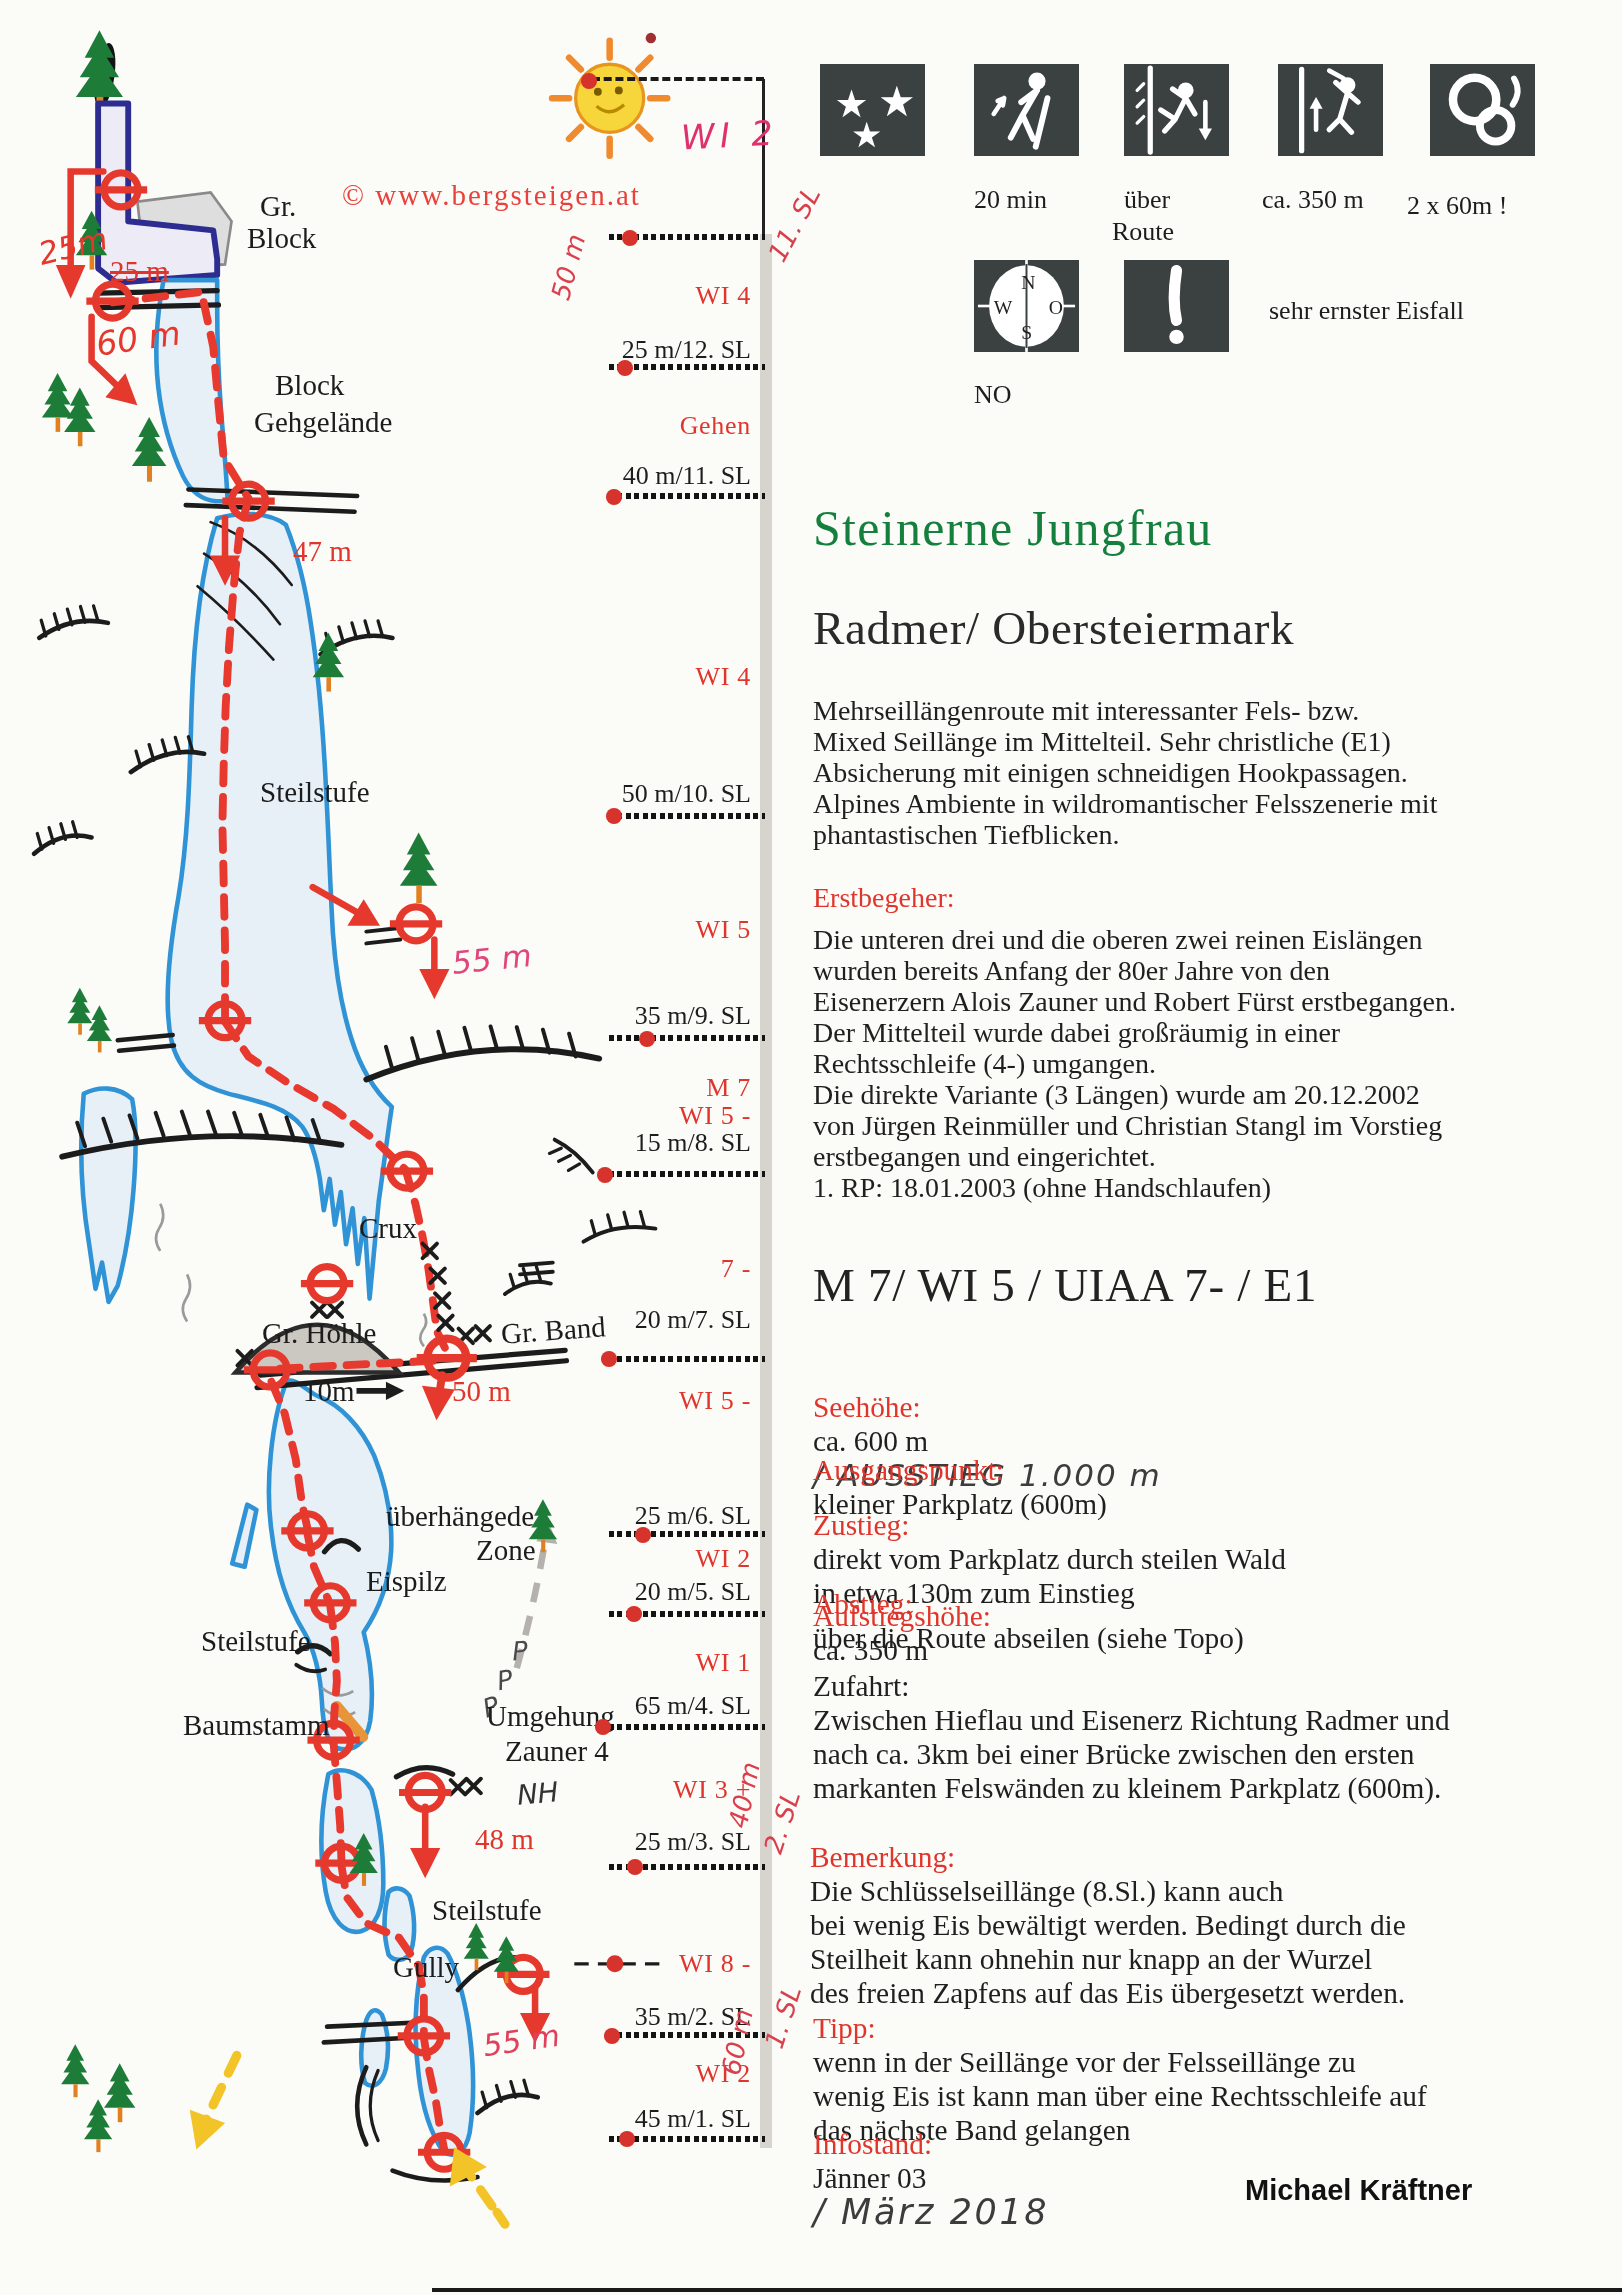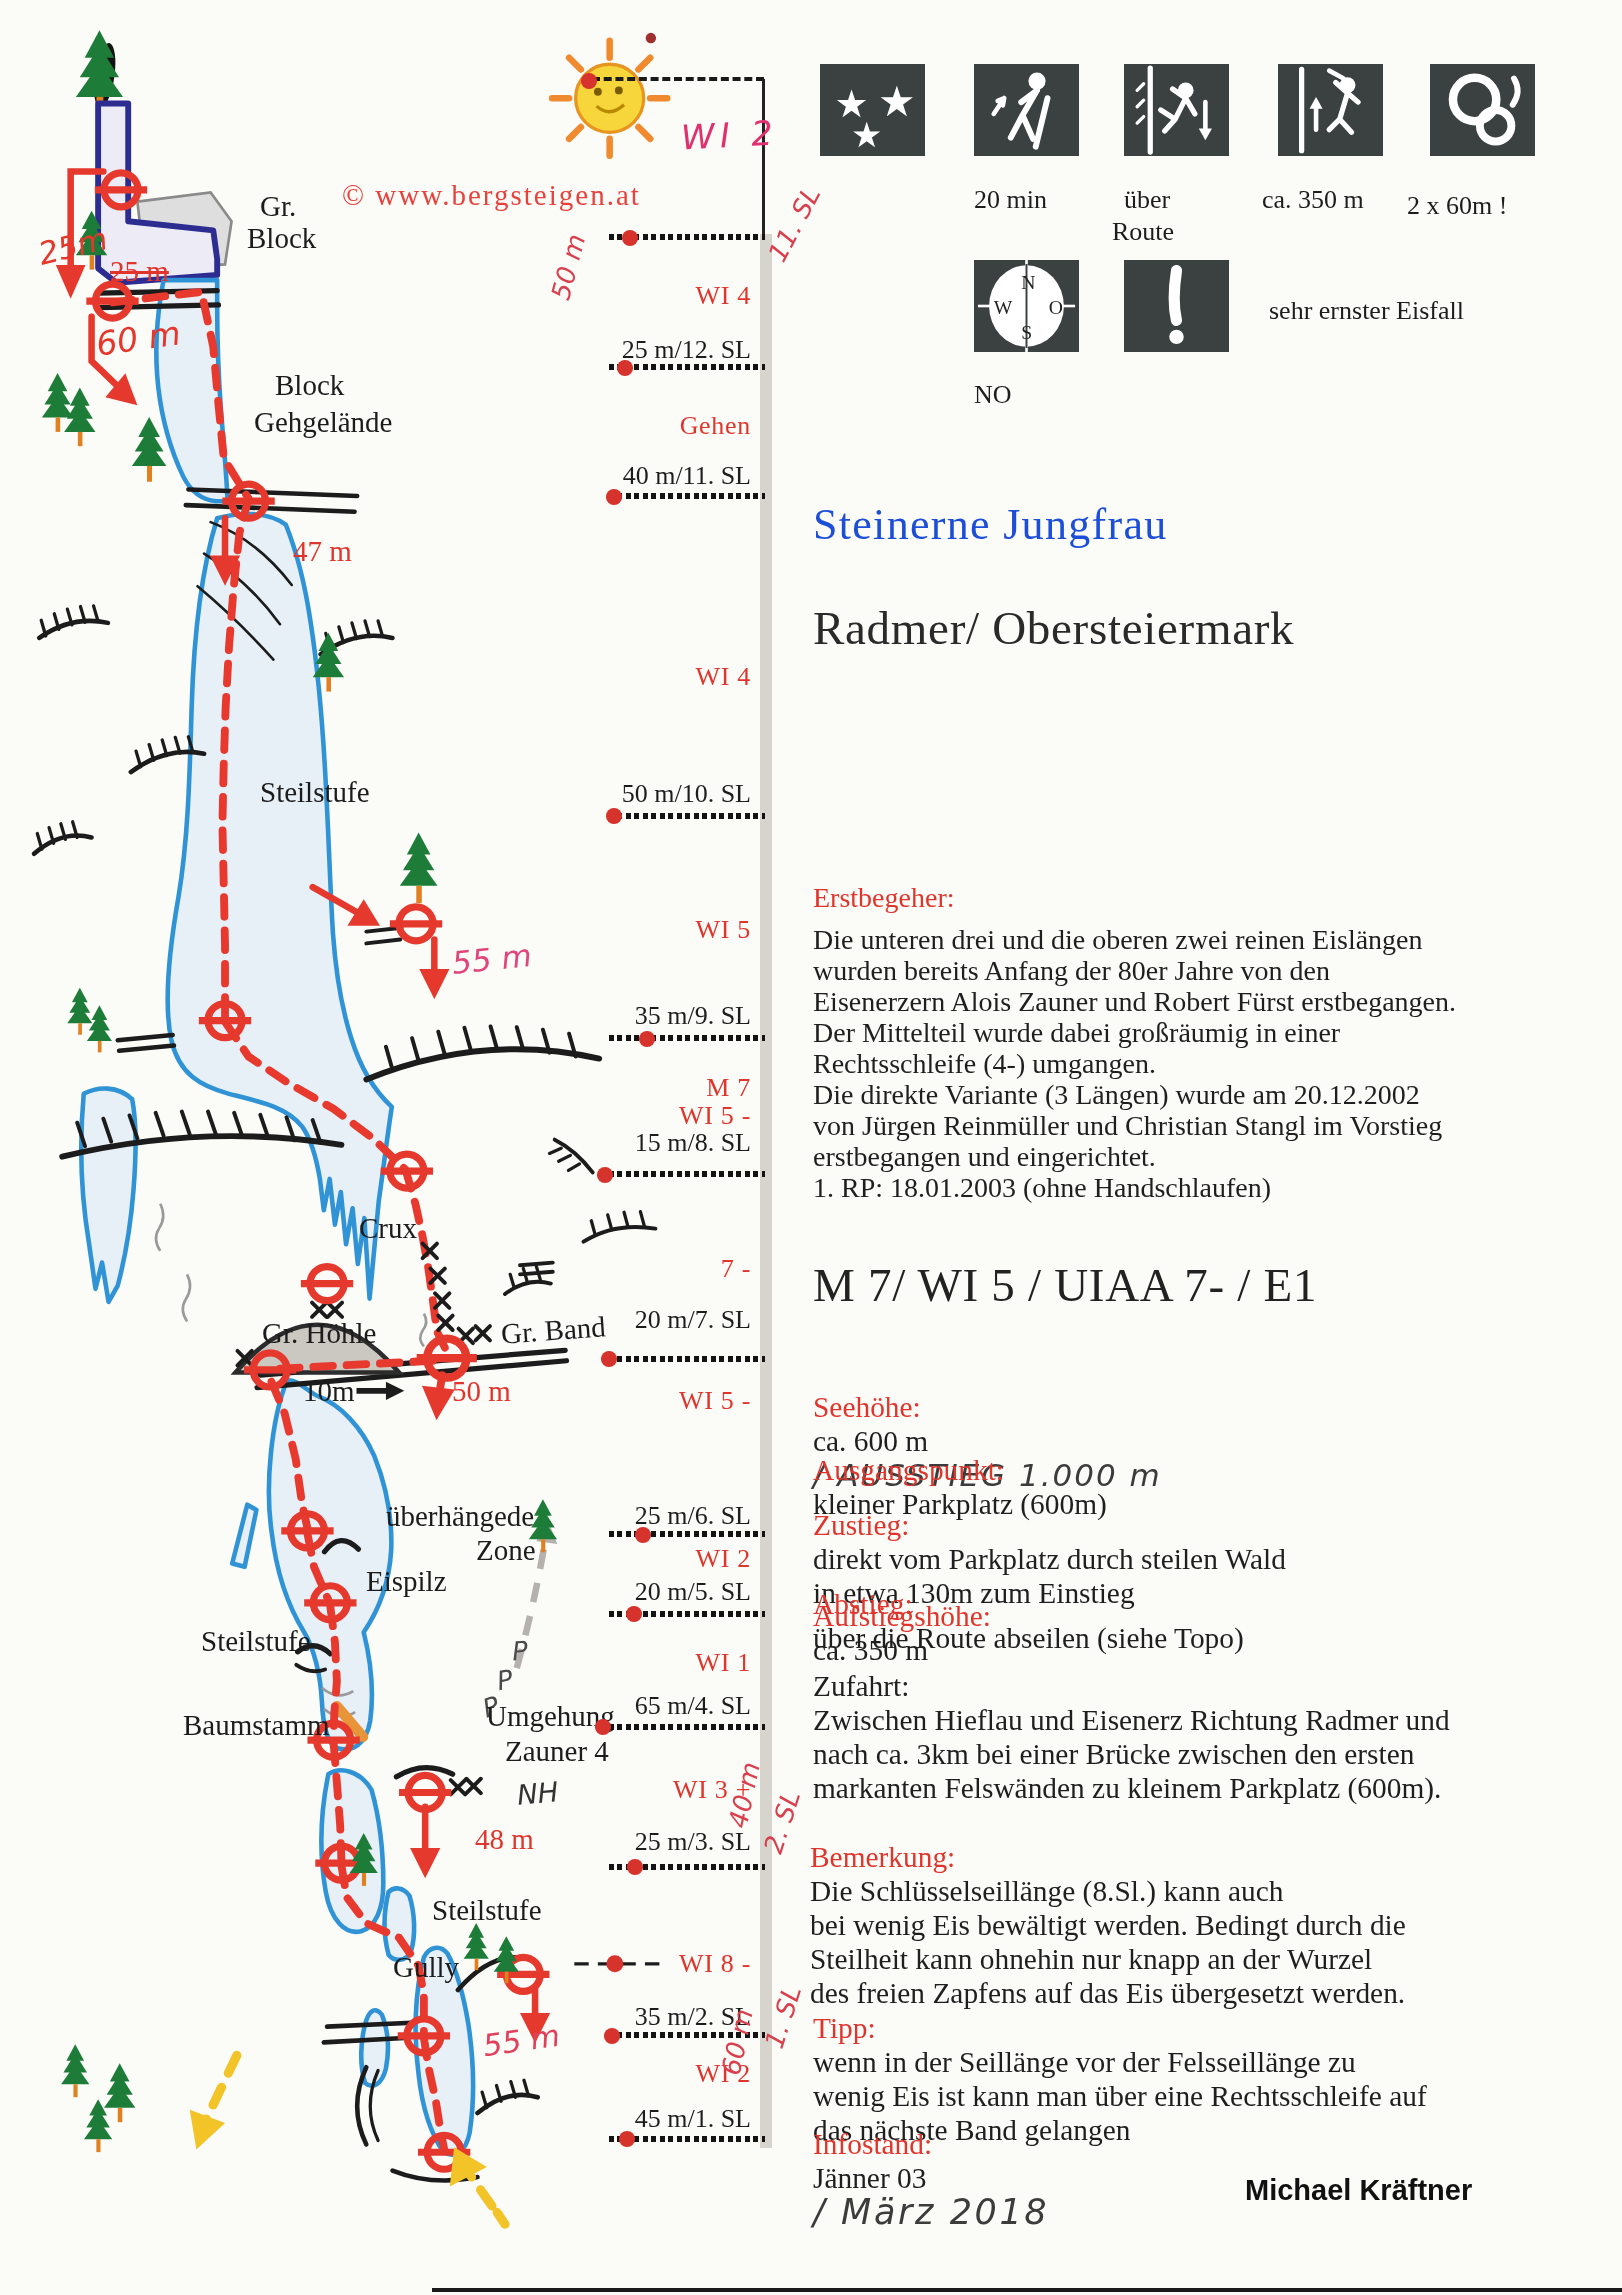--- a/index.html
+++ b/index.html
@@ -1,20 +1,20 @@
 <!DOCTYPE html>
 <html style="font-size:10.5px"><head>
 <meta charset="utf-8">
 <style>
   html,body{margin:0;padding:0;}
   body{width:1622px;height:2295px;background:#fbfbf8;font-family:"Liberation Serif",serif;color:#242424;position:relative;overflow:hidden;}
   #page{position:absolute;left:0;top:0;width:1622px;height:2295px;}
   .abs{position:absolute;}
   
-  .title{font-size:44px;color:#1d4ed8;letter-spacing:1.3px;}
+  .title{font-size:50px;color:#15803d;letter-spacing:1.3px;}
   .region{font-size:47px;color:#2a2a2a;letter-spacing:0.7px;text-align:right;}
   .para{font-size:28px;line-height:31px;white-space:pre-line;color:#1f1f1f;}
   .seclabel{color:#e0352c;}
   .gradeline{font-size:47px;color:#222;letter-spacing:0.7px;}
   .fact{font-size:29.4px;line-height:34px;color:#1f1f1f;white-space:pre-line;}
   .fact .seclabel{font-size:29.4px;}
   .handdark{font-family:"DejaVu Sans",sans-serif;font-style:italic;color:#3c3c3c;}
   .author{font-family:"Liberation Sans",sans-serif;font-weight:bold;font-size:29px;color:#111;}
   .watermark{font-size:29px;color:#e8423c;letter-spacing:2px;}
   
@@ -412,20 +412,25 @@
     <svg width="105" height="92" viewBox="0 0 160 140" stroke="#fff" fill="#fff" stroke-linecap="round">
       <path d="M80,16 C74,55 76,75 80,92" stroke-width="17" fill="none"></path>
       <circle cx="80" cy="117" r="11" stroke="none"></circle>
     </svg>
   </div>
   <div class="abs cap" style="left:974px;top:380px;width:108px">NO</div>
   <div class="abs cap" style="left:1269px;top:296px;text-align:left">sehr ernster Eisfall</div>
 
   <div class="abs title" style="left:813px;top:499px">Steinerne Jungfrau</div>
   <div class="abs region" style="left:813px;top:601px">Radmer/ Obersteiermark</div>
+  <div class="abs para" style="left:813px;top:695px;width:785px">Mehrseillängenroute mit interessanter Fels- bzw.
+Mixed Seillänge im Mittelteil. Sehr christliche (E1)
+Absicherung mit einigen schneidigen Hookpassagen.
+Alpines Ambiente in wildromantischer Felsszenerie mit
+phantastischen Tiefblicken.</div>
 
   <div class="abs para seclabel" style="left:813px;top:882px">Erstbegeher:</div>
   <div class="abs para" style="left:813px;top:924px;width:798px">Die unteren drei und die oberen zwei reinen Eislängen
 wurden bereits Anfang der 80er Jahre von den
 Eisenerzern Alois Zauner und Robert Fürst erstbegangen.
 Der Mittelteil wurde dabei großräumig in einer
 Rechtsschleife (4-) umgangen.
 Die direkte Variante (3 Längen) wurde am 20.12.2002
 von Jürgen Reinmüller und Christian Stangl im Vorstieg
 erstbegangen und eingerichtet.

